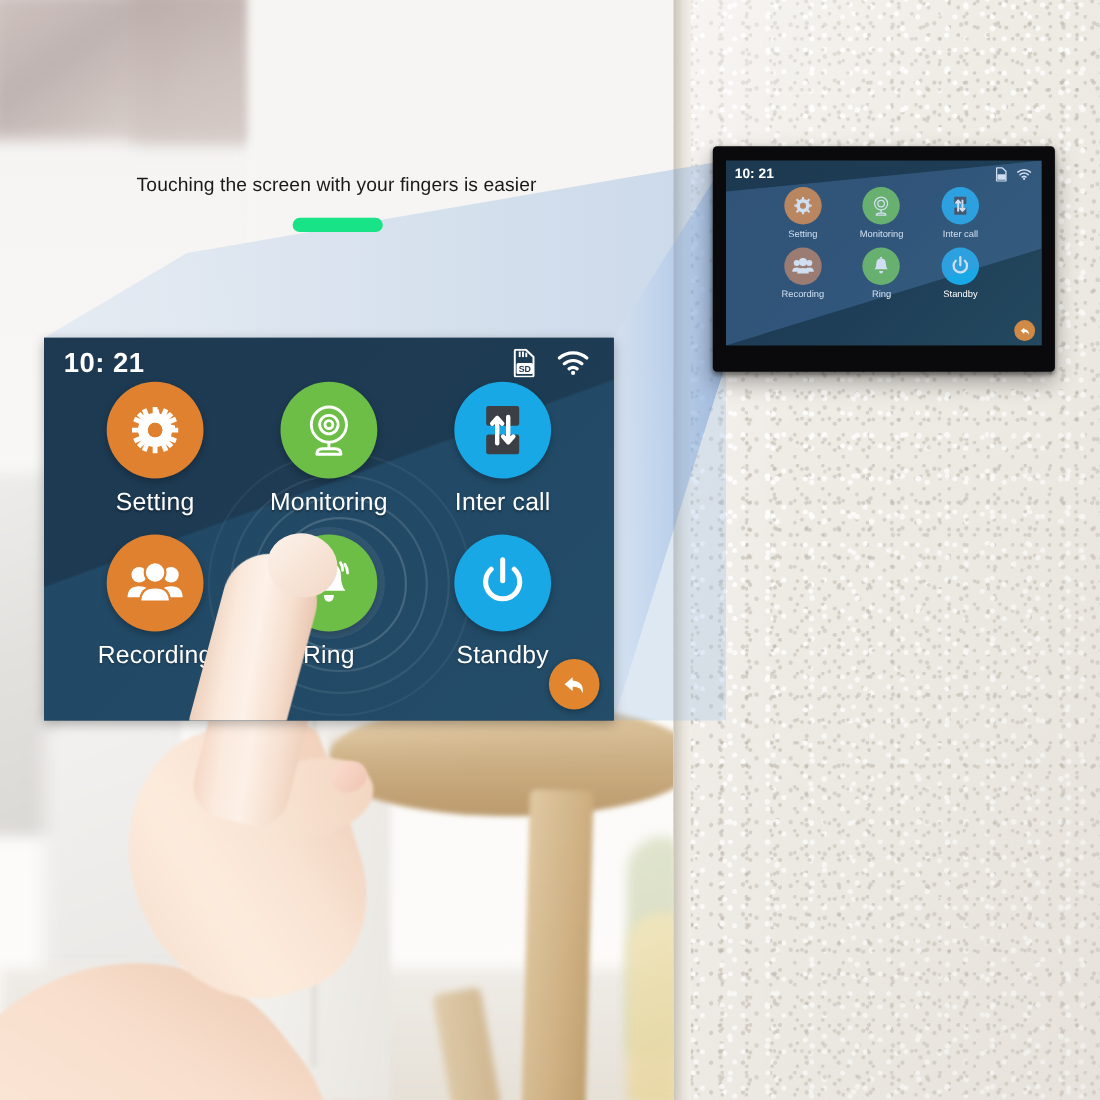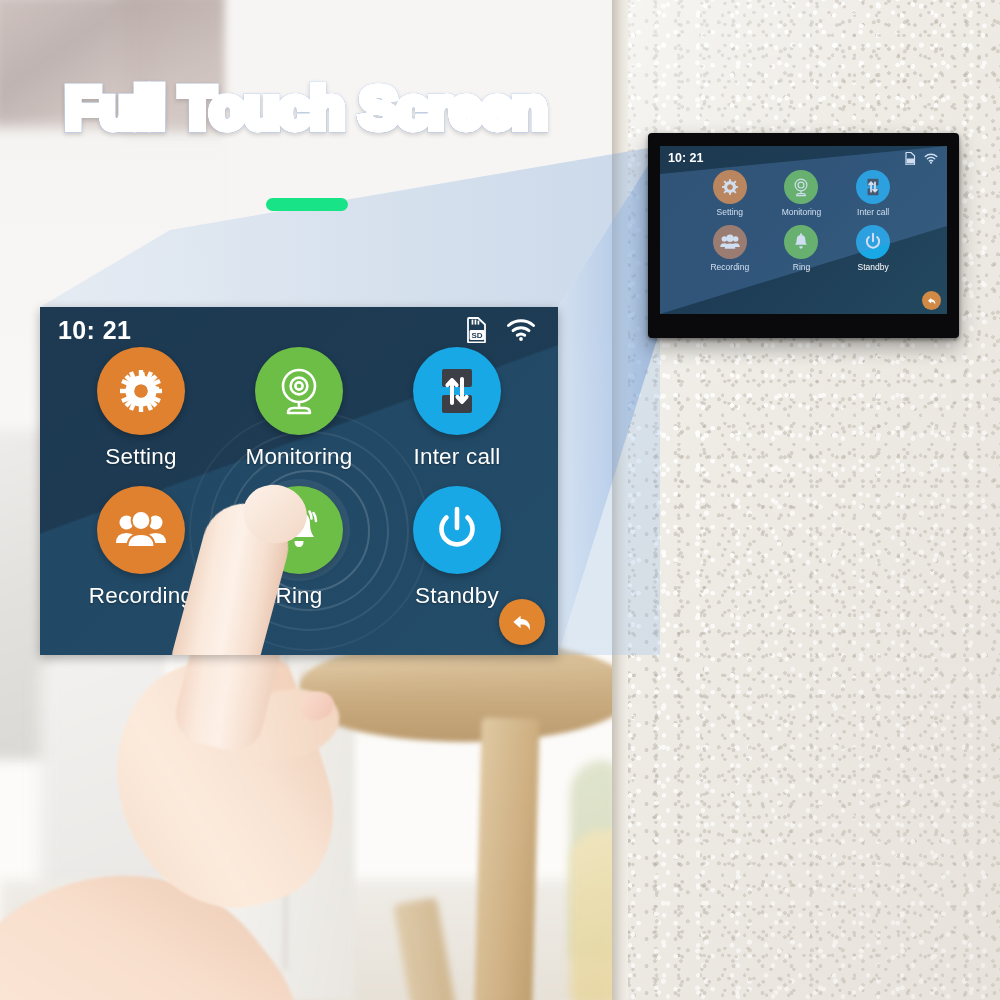--- a/index.html
+++ b/index.html
@@ -676,16 +676,16 @@
           <path d="M12 7 L4.5 13.5 L12 20 V16 q7.5-0.5 9.5 6 q1.5-11-9.5-12 z" fill="#ffffff"></path>
         </svg>
       </div>
 
       <svg class="dev-beamtint" viewBox="0 0 287 168" preserveAspectRatio="none">
         <polygon points="0,28 287,0 287,80 0,168" fill="#5f91cf" opacity="0.30"></polygon>
       </svg>
     </div>
   </div>
 
-  <div class="headline">Full Touch Screen</div>
+  <div class="subhead">Touching the screen with your fingers is easier</div>
   <div class="greenbar"></div>
 
 </div>
 
 </body></html>

